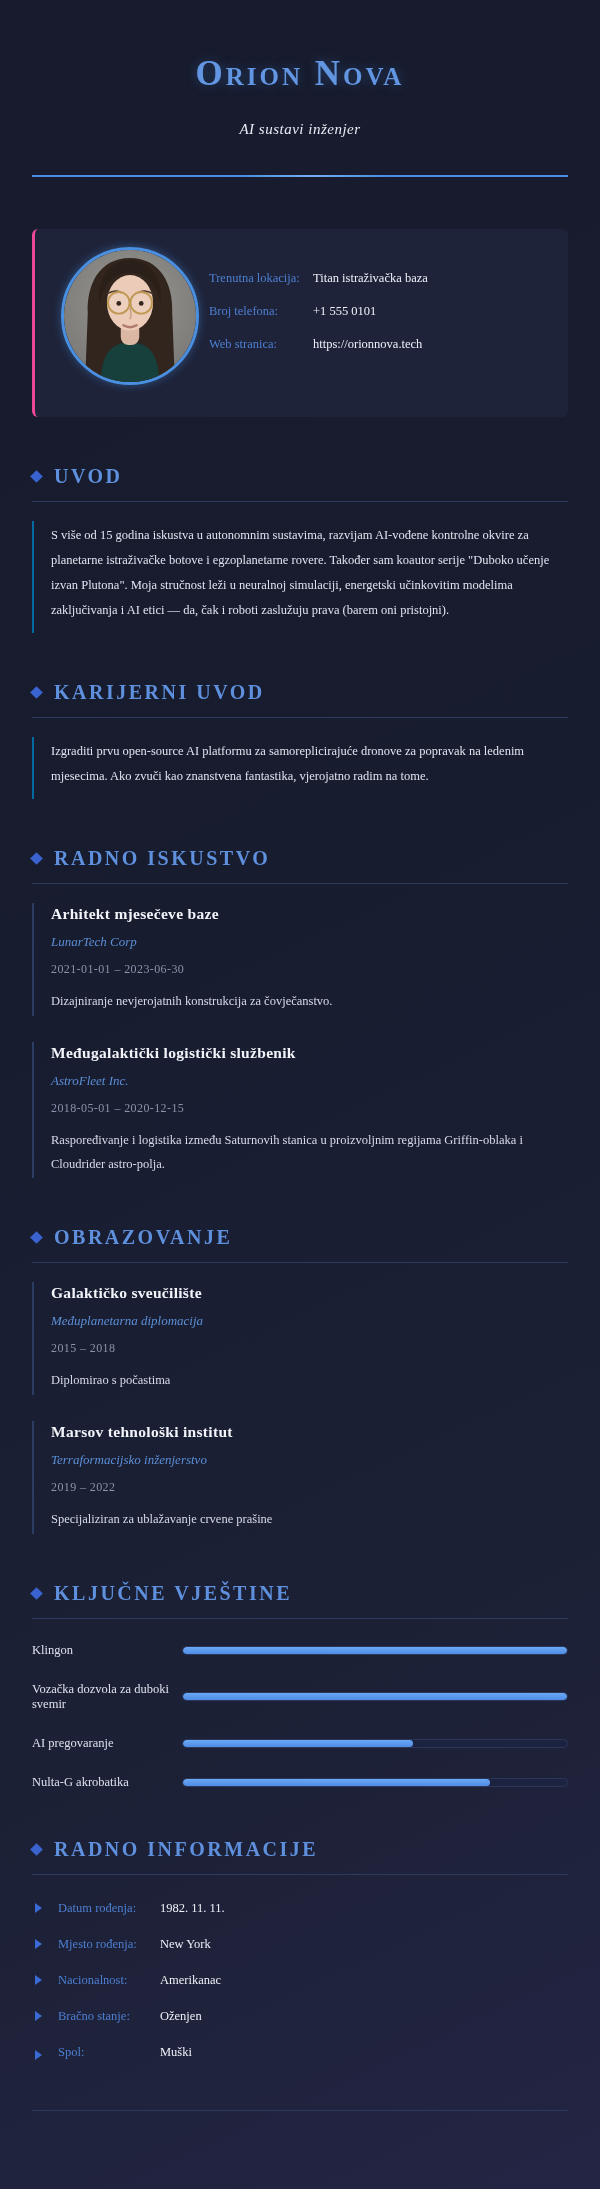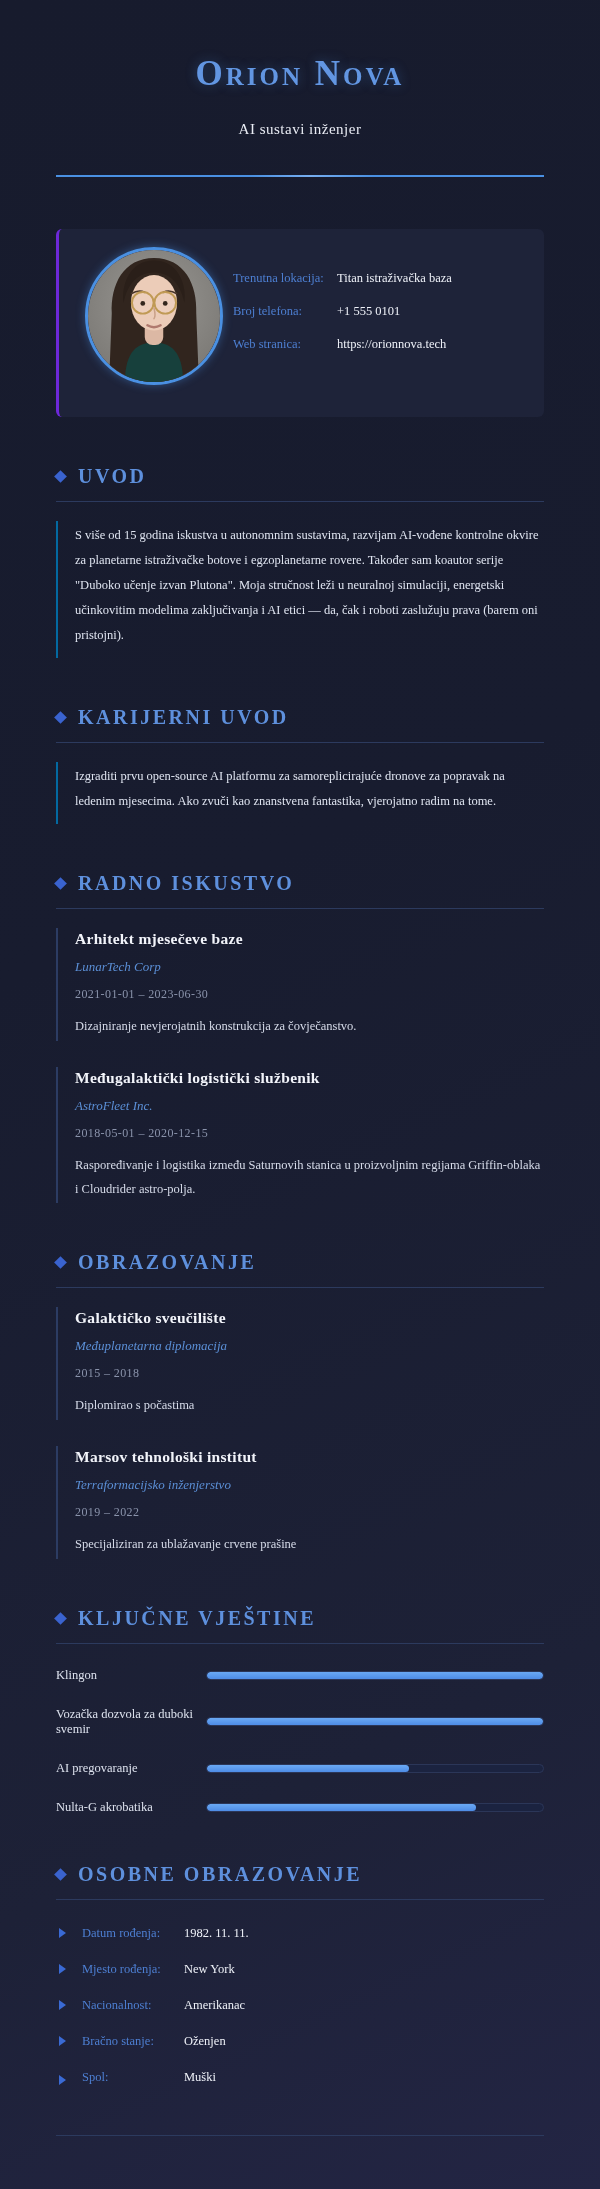--- a/index.html
+++ b/index.html
@@ -3,35 +3,35 @@
 <meta charset="utf-8">
 <style>
   * { margin:0; padding:0; box-sizing:border-box; }
   html,body { background:#14182a; }
   body {
     width:600px; min-height:2189px; margin:0 auto;
     font-family:"Liberation Serif", "DejaVu Serif", serif;
     background:linear-gradient(155deg,#171b2d 0%,#181c2f 40%,#1d2137 78%,#232544 100%);
     color:#e6eaf4;
   }
-  .page { width:600px; padding:54px 56px 40px; }
+  .page { width:600px; padding:54px 32px 40px; }
 
   
   .name-title {
     text-align:center; font-variant:small-caps; font-weight:bold;
     font-size:35px; letter-spacing:3px; color:#6296e2;
     text-shadow:0 0 12px rgba(74,144,226,.35);
   }
-  .subtitle { text-align:center; font-size:15px; color:#e9ecf4; margin-top:27px; letter-spacing:.5px; }
+  .subtitle { text-align:center; font-style:italic; font-size:15px; color:#e9ecf4; margin-top:27px; letter-spacing:.5px; }
   .top-rule { margin-top:37px; height:2px; border:none;
     background:linear-gradient(90deg,#4a90e2 0%,#4a90e2 40%,#77aef0 52%,#4a90e2 65%,#4a90e2 100%); }
 
   
   .contact-card {
-    margin-top:52px; background:#1e2339; border-left:3px solid #6d28d9;
+    margin-top:52px; background:#1e2339; border-left:3px solid #ec4899;
     border-radius:6px; padding:16px 18px 26px 26px; display:flex; align-items:flex-start;
     min-height:188px;
   }
   .avatar-wrap {
     width:138px; height:138px; border-radius:50%; border:3px solid #4a90e2;
     overflow:hidden; flex:0 0 auto; margin-top:2px;
     box-shadow:0 0 10px rgba(74,144,226,.45);
   }
   .avatar-wrap svg { display:block; width:100%; height:100%; }
   .contact-rows { margin-left:10px; margin-top:26px; flex:1; }
@@ -233,21 +233,21 @@
         <span class="skill-track">
             <span class="skill-fill" style="width: 80%;"></span>
           </span>
       </div>
     </div>
   </div>
 
   <div class="section">
     <div class="sec-head">
       <span class="diamond"></span>
-      <span class="sec-title">OSOBNE OBRAZOVANJE</span>
+      <span class="sec-title">RADNO INFORMACIJE</span>
     </div>
     <hr class="sec-rule">
     <div class="personal">
       <div class="personal-row">
         <span class="tri"></span>
         <span class="personal-label">Datum rođenja:</span>
         <span class="personal-value">1982. 11. 11.</span>
       </div>
       <div class="personal-row">
         <span class="tri"></span>

